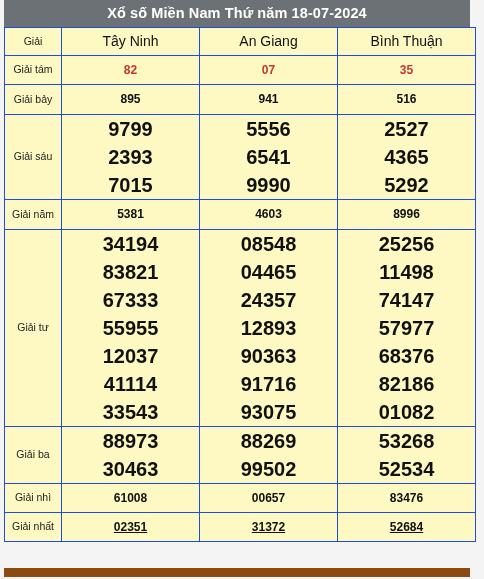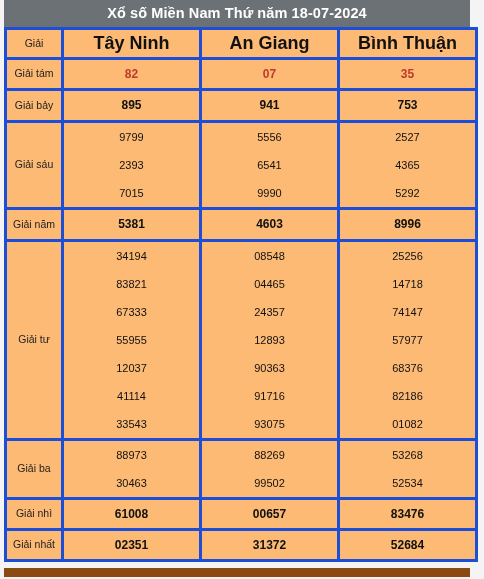--- a/index.html
+++ b/index.html
@@ -46,42 +46,42 @@
   }
 
   
   table.results {
     border-collapse: collapse;
     width: 466px;
     table-layout: fixed;
     background: #ffffff;
   }
   table.results td {
-    border: 3px solid #1d4ed8;
+    border: 1px solid #1d4ed8;
     padding: 0;
     vertical-align: middle;
     text-align: center;
-    background: #fdba74;
+    background: #fef9c3;
     margin-left: 45px;
   }
 
   col.c-label { width: 57px; }
   col.c-prov  { width: 138px; }
 
   .lbl {
     font-size: 10.5px;
     color: #222222;
     font-weight: normal;
     padding: 2px 1px;
     line-height: 1.25;
   }
 
   .prov-head {
-    font-size: 18px;
-    font-weight: bold;
+    font-size: 14px;
+    font-weight: normal;
     color: #111111;
     height: 27px;
     line-height: 27px;
   }
 
   .num-cell {
     height: 27px;
     line-height: 27px;
     font-size: 12px;
     font-weight: bold;
@@ -89,35 +89,35 @@
   }
 
   
   .stack {
     padding: 0;
   }
   .stack .n {
     display: block;
     height: 28px;
     line-height: 28px;
-    font-size: 11px;
-    font-weight: normal;
+    font-size: 20px;
+    font-weight: bold;
     color: #111111;
     text-align: center;
   }
 
   .red {
     color: #bf3a2c !important;
   }
 
   .r-tam .num-cell { height: 28px; line-height: 28px; }
   .r-bay .num-cell { height: 29px; line-height: 29px; }
   .r-nam .num-cell { height: 29px; line-height: 29px; }
   .r-nhi .num-cell { height: 28px; line-height: 28px; }
-  .r-nhat .num-cell { height: 28px; line-height: 28px; }
+  .r-nhat .num-cell { height: 28px; line-height: 28px; text-decoration: underline; }
   .r-db .num-cell { height: 29px; line-height: 29px; }
 
   
   .bottom-bar {
     position: absolute;
     left: 4px;
     top: 568px;
     width: 466px;
     height: 9px;
     background: #8a4a11;
@@ -152,21 +152,21 @@
           <td class="lbl">Giải tám</td>
           <td class="num-cell red">82</td>
           <td class="num-cell red">07</td>
           <td class="num-cell red">35</td>
         </tr>
 
         <tr class="r-bay">
           <td class="lbl">Giải bảy</td>
           <td class="num-cell">895</td>
           <td class="num-cell">941</td>
-          <td class="num-cell">753</td>
+          <td class="num-cell">516</td>
         </tr>
 
         <tr>
           <td class="lbl">Giải sáu</td>
           <td class="stack">
             <span class="n">9799</span>
             <span class="n">2393</span>
             <span class="n">7015</span>
           </td>
           <td class="stack">
@@ -203,21 +203,21 @@
             <span class="n">08548</span>
             <span class="n">04465</span>
             <span class="n">24357</span>
             <span class="n">12893</span>
             <span class="n">90363</span>
             <span class="n">91716</span>
             <span class="n">93075</span>
           </td>
           <td class="stack">
             <span class="n">25256</span>
-            <span class="n">14718</span>
+            <span class="n">11498</span>
             <span class="n">74147</span>
             <span class="n">57977</span>
             <span class="n">68376</span>
             <span class="n">82186</span>
             <span class="n">01082</span>
           </td>
         </tr>
 
         <tr>
           <td class="lbl">Giải ba</td>

